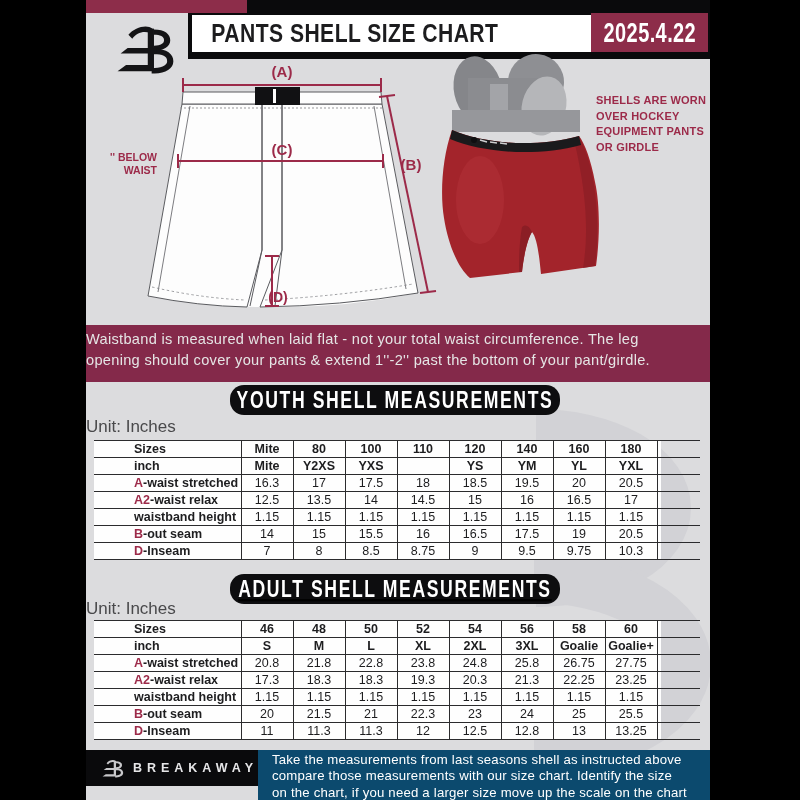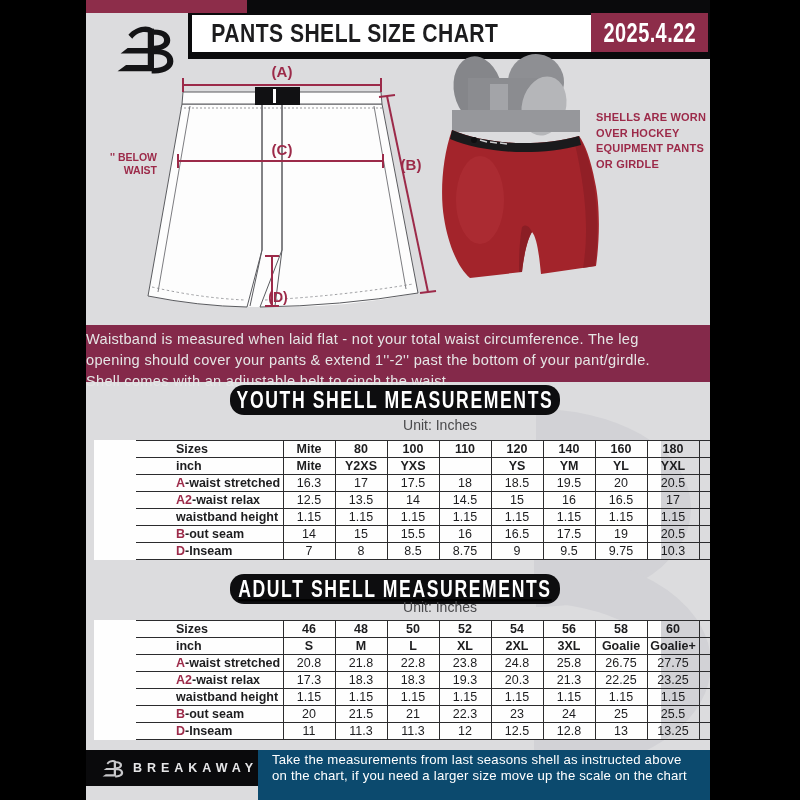--- a/index.html
+++ b/index.html
@@ -18,40 +18,40 @@
   .title-text{display:inline-block;padding-left:22px;font-size:24px;font-weight:700;color:#1c1c1e;
               letter-spacing:.5px;transform:scale(.88,1.05);transform-origin:left center;white-space:nowrap;}
   .date-box{position:absolute;left:505px;top:13px;width:117px;height:39px;background:#8d2d4a;
             display:flex;align-items:center;justify-content:center;}
   .date-text{display:inline-block;font-size:25px;font-weight:700;color:#fff;letter-spacing:.5px;
              transform:scale(.8,1.12);white-space:nowrap;}
 
   
   .diagram{position:absolute;left:24px;top:60px;}
   .pants{position:absolute;left:354px;top:48px;}
-  .side-note{position:absolute;left:510px;top:110px;width:112px;font-size:11px;font-weight:700;
+  .side-note{position:absolute;left:510px;top:93px;width:112px;font-size:11px;font-weight:700;
              color:#9c2a49;line-height:15.5px;letter-spacing:.2px;}
 
   
   .notice{position:absolute;left:0;top:325px;width:624px;height:57px;background:#84294a;color:#e5e5e5;
           text-align:left;font-size:14.6px;font-weight:500;line-height:21.2px;letter-spacing:.3px;padding-top:4px;box-sizing:border-box;}
 
   
   .section-banner{position:absolute;left:144px;width:330px;height:30px;background:#0d0d0f;border-radius:14px;
                   display:flex;align-items:center;justify-content:center;}
   .section-banner span{display:inline-block;font-size:22px;font-weight:700;color:#fff;letter-spacing:2px;
                        transform:scale(.8,1.12);white-space:nowrap;}
   .banner-youth{top:385px;}
   .banner-adult{top:574px;text-decoration:underline;}
-  .unit{position:absolute;left:0;width:708px;text-align:center;font-size:14px;color:#49494b;}
+  .unit{position:absolute;left:0;width:708px;font-size:17px;color:#49494b;}
   .unit-youth{top:417px;}
   .unit-adult{top:599px;}
 
   
-  .tablewrap{position:absolute;left:8px;width:606px;padding-left:42px;}
+  .tablewrap{position:absolute;left:8px;width:606px;}
   .tw-youth{top:440px;}
   .tw-adult{top:620px;}
   .whitebg{position:absolute;left:0;top:0;width:567px;height:100%;background:#fefefe;}
   table.size{position:relative;border-collapse:collapse;width:606px;table-layout:fixed;}
   table.size td{height:16px;padding:0;font-size:12.5px;color:#1d1d1f;border-bottom:1.5px solid #2b2b2d;overflow:hidden;white-space:nowrap;}
   table.size tr:first-child td{border-top:1.5px solid #2b2b2d;}
   table.size td.rowlabel{text-align:left;padding-left:40px;font-weight:700;}
   table.size td.val{text-align:center;border-left:1.3px solid #2b2b2d;}
   table.size td.filler{border-left:1.3px solid #2b2b2d;}
   table.size tr.hdr td.val{font-weight:700;}
@@ -171,21 +171,20 @@
     <div class="side-note">
       <div>SHELLS ARE WORN</div>
       <div>OVER HOCKEY</div>
       <div>EQUIPMENT PANTS</div>
       <div>OR GIRDLE</div>
     </div>
 
     <div class="notice">
       <div>Waistband is measured when laid flat - not your total waist circumference. The leg</div>
       <div>opening should cover your pants &amp; extend 1''-2'' past the bottom of your pant/girdle.</div>
-      <div>Shell comes with an adjustable belt to cinch the waist</div>
     </div>
 
     <div class="section-banner banner-youth">
       <span>YOUTH SHELL MEASUREMENTS</span>
     </div>
     <div class="unit unit-youth">Unit: Inches</div>
     <div class="tablewrap tw-youth">
       <div class="whitebg"></div>
       <table class="size">
           <colgroup>
@@ -392,18 +391,19 @@
             <path d="M49,9 C63,9 70,15 70,23 C70,31 62,36 49,37 L49,30 C58,30 62,27 62,23 C62,18 57,16 49,16 Z"></path>
             <path d="M49,34 C66,34 74,41 74,50 C74,60 64,65 50,66 L46,66 L46,59 C57,59 66,56 66,50 C66,43 60,41 49,41 Z"></path>
             <polygon points="6,40 15,33 52,33 52,40"></polygon>
             <polygon points="2,63 13,55 48,55 48,63"></polygon>
           </g>
         </svg>
         <span class="brandtext">BREAKAWAY</span>
       </div>
       <div class="footer-maroon">
         <div>Take the measurements from last seasons shell as instructed above</div>
+        <div>compare those measurements with our size chart. Identify the size</div>
         <div>on the chart, if you need a larger size move up the scale on the chart</div>
       </div>
     </div>
 
   </div>
 </div>
 
 </body></html>

